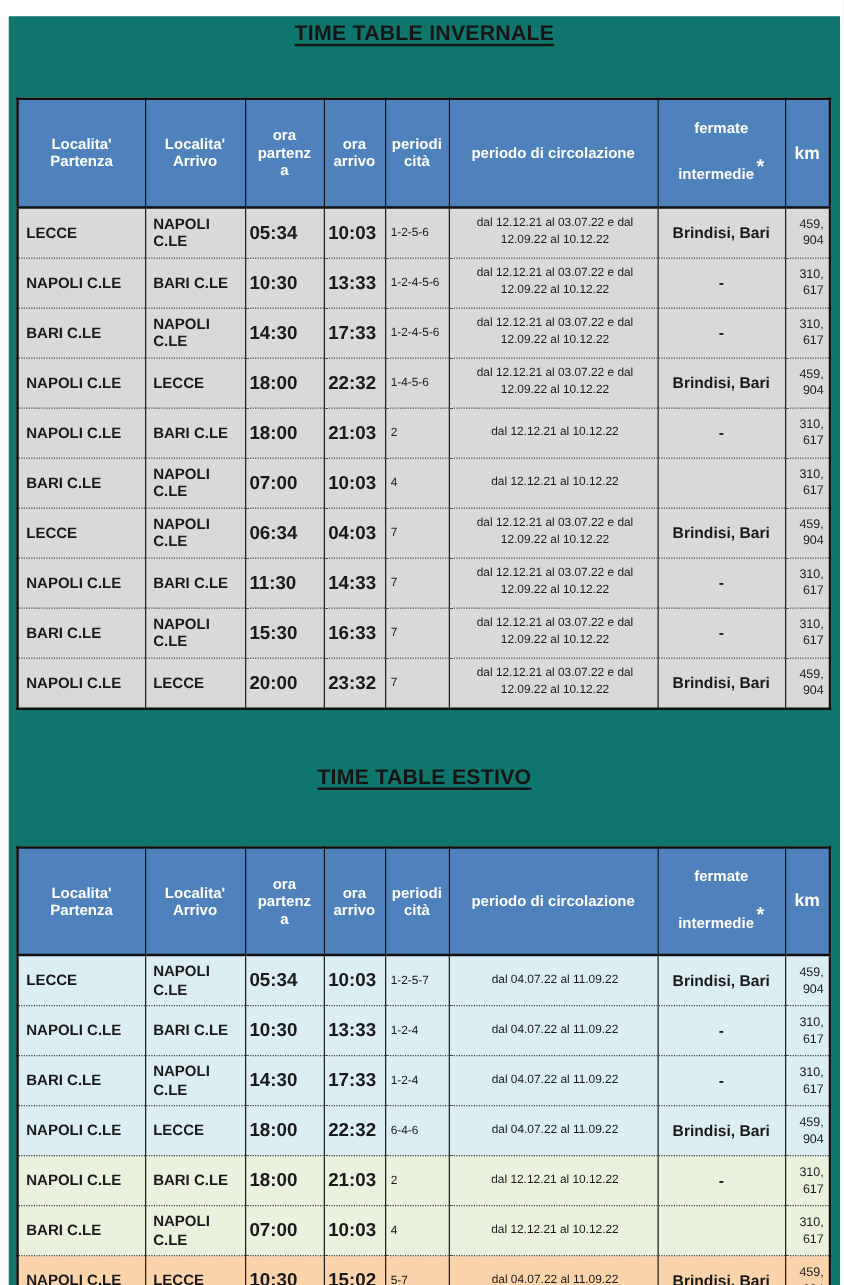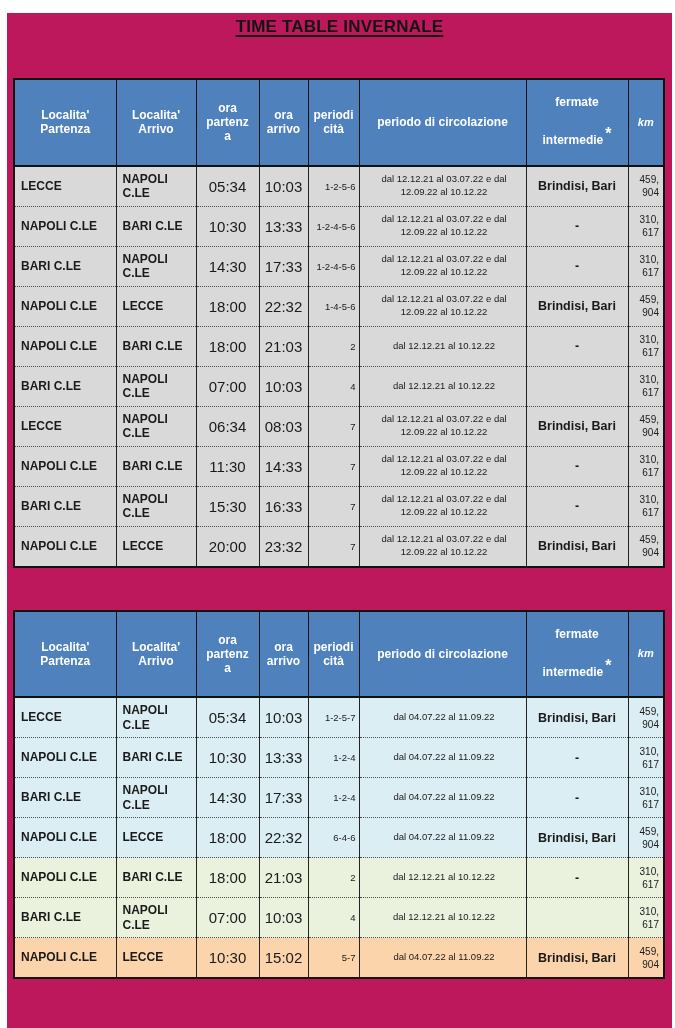--- a/index.html
+++ b/index.html
@@ -1,49 +1,49 @@
 <!DOCTYPE html>
 <html><head>
 <meta charset="utf-8">
 <style>
   html,body{margin:0;padding:0;background:#ffffff;}
   body{width:675px;height:1028px;overflow:hidden;
        font-family:"Liberation Sans","DejaVu Sans",sans-serif;color:#1a1a1a;}
-  .panel{position:absolute;left:7px;top:13px;right:3px;bottom:0;background:#be185d;}
+  .panel{position:absolute;left:7px;top:13px;right:3px;bottom:0;background:#0f766e;}
 
   .tt-title{margin:0 auto;text-align:center;font-size:17px;font-weight:bold;
     letter-spacing:.2px;color:#141414;
     text-decoration:underline;text-decoration-thickness:2px;text-underline-offset:3px;}
   .title-1{padding-top:4px;height:23px;}
   .title-2{margin-top:44px;height:23px;}
 
   table.timetable{border-collapse:collapse;table-layout:fixed;width:650px;
     margin-left:6px;background:#d9d9d9;border:2px solid #111;}
   .tbl-1{margin-top:38px;}
   .tbl-2{margin-top:42px;}
 
   
   thead th{background:#4f81bd;color:#ffffff;font-weight:bold;font-size:12px;
     text-align:center;vertical-align:middle;height:45px;line-height:1.18;
     white-space:pre-line;padding:1px 2px;border:1px solid #111;border-bottom:2px solid #111;}
   th.th-fermate{}
   th.th-fermate .f-line1{margin-bottom:7px;}
   th.th-fermate .asterisk{font-size:16px;font-weight:bold;position:relative;top:-5px;
     margin-left:2px;display:inline-block;}
-  th.th-km{font-style:italic;font-size:11px;margin-top:36px;}
+  th.th-km{font-size:14px;margin-top:36px;}
 
   
   tbody td{height:35px;vertical-align:middle;border-left:1px solid #222;
     border-top:1px dotted #4d4d4d;padding:2px 3px;}
   tbody td:first-child{border-left:none;}
   tbody tr:first-child td{border-top:none;}
 
   td.c-station{font-weight:bold;font-size:12px;text-align:left;padding-left:6px;line-height:1.2;}
-  td.c-time{font-weight:normal;font-size:15px;text-align:center;}
-  td.c-per{font-size:9.5px;text-align:right;padding-left:4px;white-space:nowrap;}
+  td.c-time{font-weight:bold;font-size:15px;text-align:left;}
+  td.c-per{font-size:9.5px;text-align:left;padding-left:4px;white-space:nowrap;}
   td.c-circ{font-size:9.5px;text-align:center;padding-left:6px;padding-right:3px;line-height:1.35;}
   td.c-stops{font-weight:bold;font-size:12.5px;text-align:center;}
   td.c-km{font-size:10px;text-align:right;padding-right:4px;line-height:1.3;}
 
   
   tr.row-gray td{background:#d9d9d9;}
   tr.row-blue td{background:#daeef3;}
   tr.row-green td{background:#eaf1dd;}
   tr.row-orange td{background:#fbd4ac;}
 </style>
@@ -144,21 +144,21 @@
           <td class="c-time">10:03</td>
           <td class="c-per">4</td>
           <td class="c-circ">dal 12.12.21  al 10.12.22</td>
           <td class="c-stops"></td>
           <td class="c-km">310, 617</td>
         </tr>
         <tr class="row-gray">
           <td class="c-station">LECCE</td>
           <td class="c-station">NAPOLI C.LE</td>
           <td class="c-time">06:34</td>
-          <td class="c-time">08:03</td>
+          <td class="c-time">04:03</td>
           <td class="c-per">7</td>
           <td class="c-circ">dal 12.12.21 al 03.07.22 e dal 12.09.22 al 10.12.22</td>
           <td class="c-stops">Brindisi, Bari</td>
           <td class="c-km">459, 904</td>
         </tr>
         <tr class="row-gray">
           <td class="c-station">NAPOLI C.LE</td>
           <td class="c-station">BARI C.LE</td>
           <td class="c-time">11:30</td>
           <td class="c-time">14:33</td>
@@ -183,20 +183,21 @@
           <td class="c-time">20:00</td>
           <td class="c-time">23:32</td>
           <td class="c-per">7</td>
           <td class="c-circ">dal 12.12.21 al 03.07.22 e dal 12.09.22 al 10.12.22</td>
           <td class="c-stops">Brindisi, Bari</td>
           <td class="c-km">459, 904</td>
         </tr>
       </tbody>
   </table>
 
+  <h1 class="tt-title title-2">TIME TABLE ESTIVO</h1>
 
   <table class="timetable tbl-2">
     <colgroup>
       <col style="width:102px">
         <col style="width:80px">
         <col style="width:63px">
       <col style="width:49px">
         <col style="width:51px">
         <col style="width:167px">
       <col style="width:102px">

